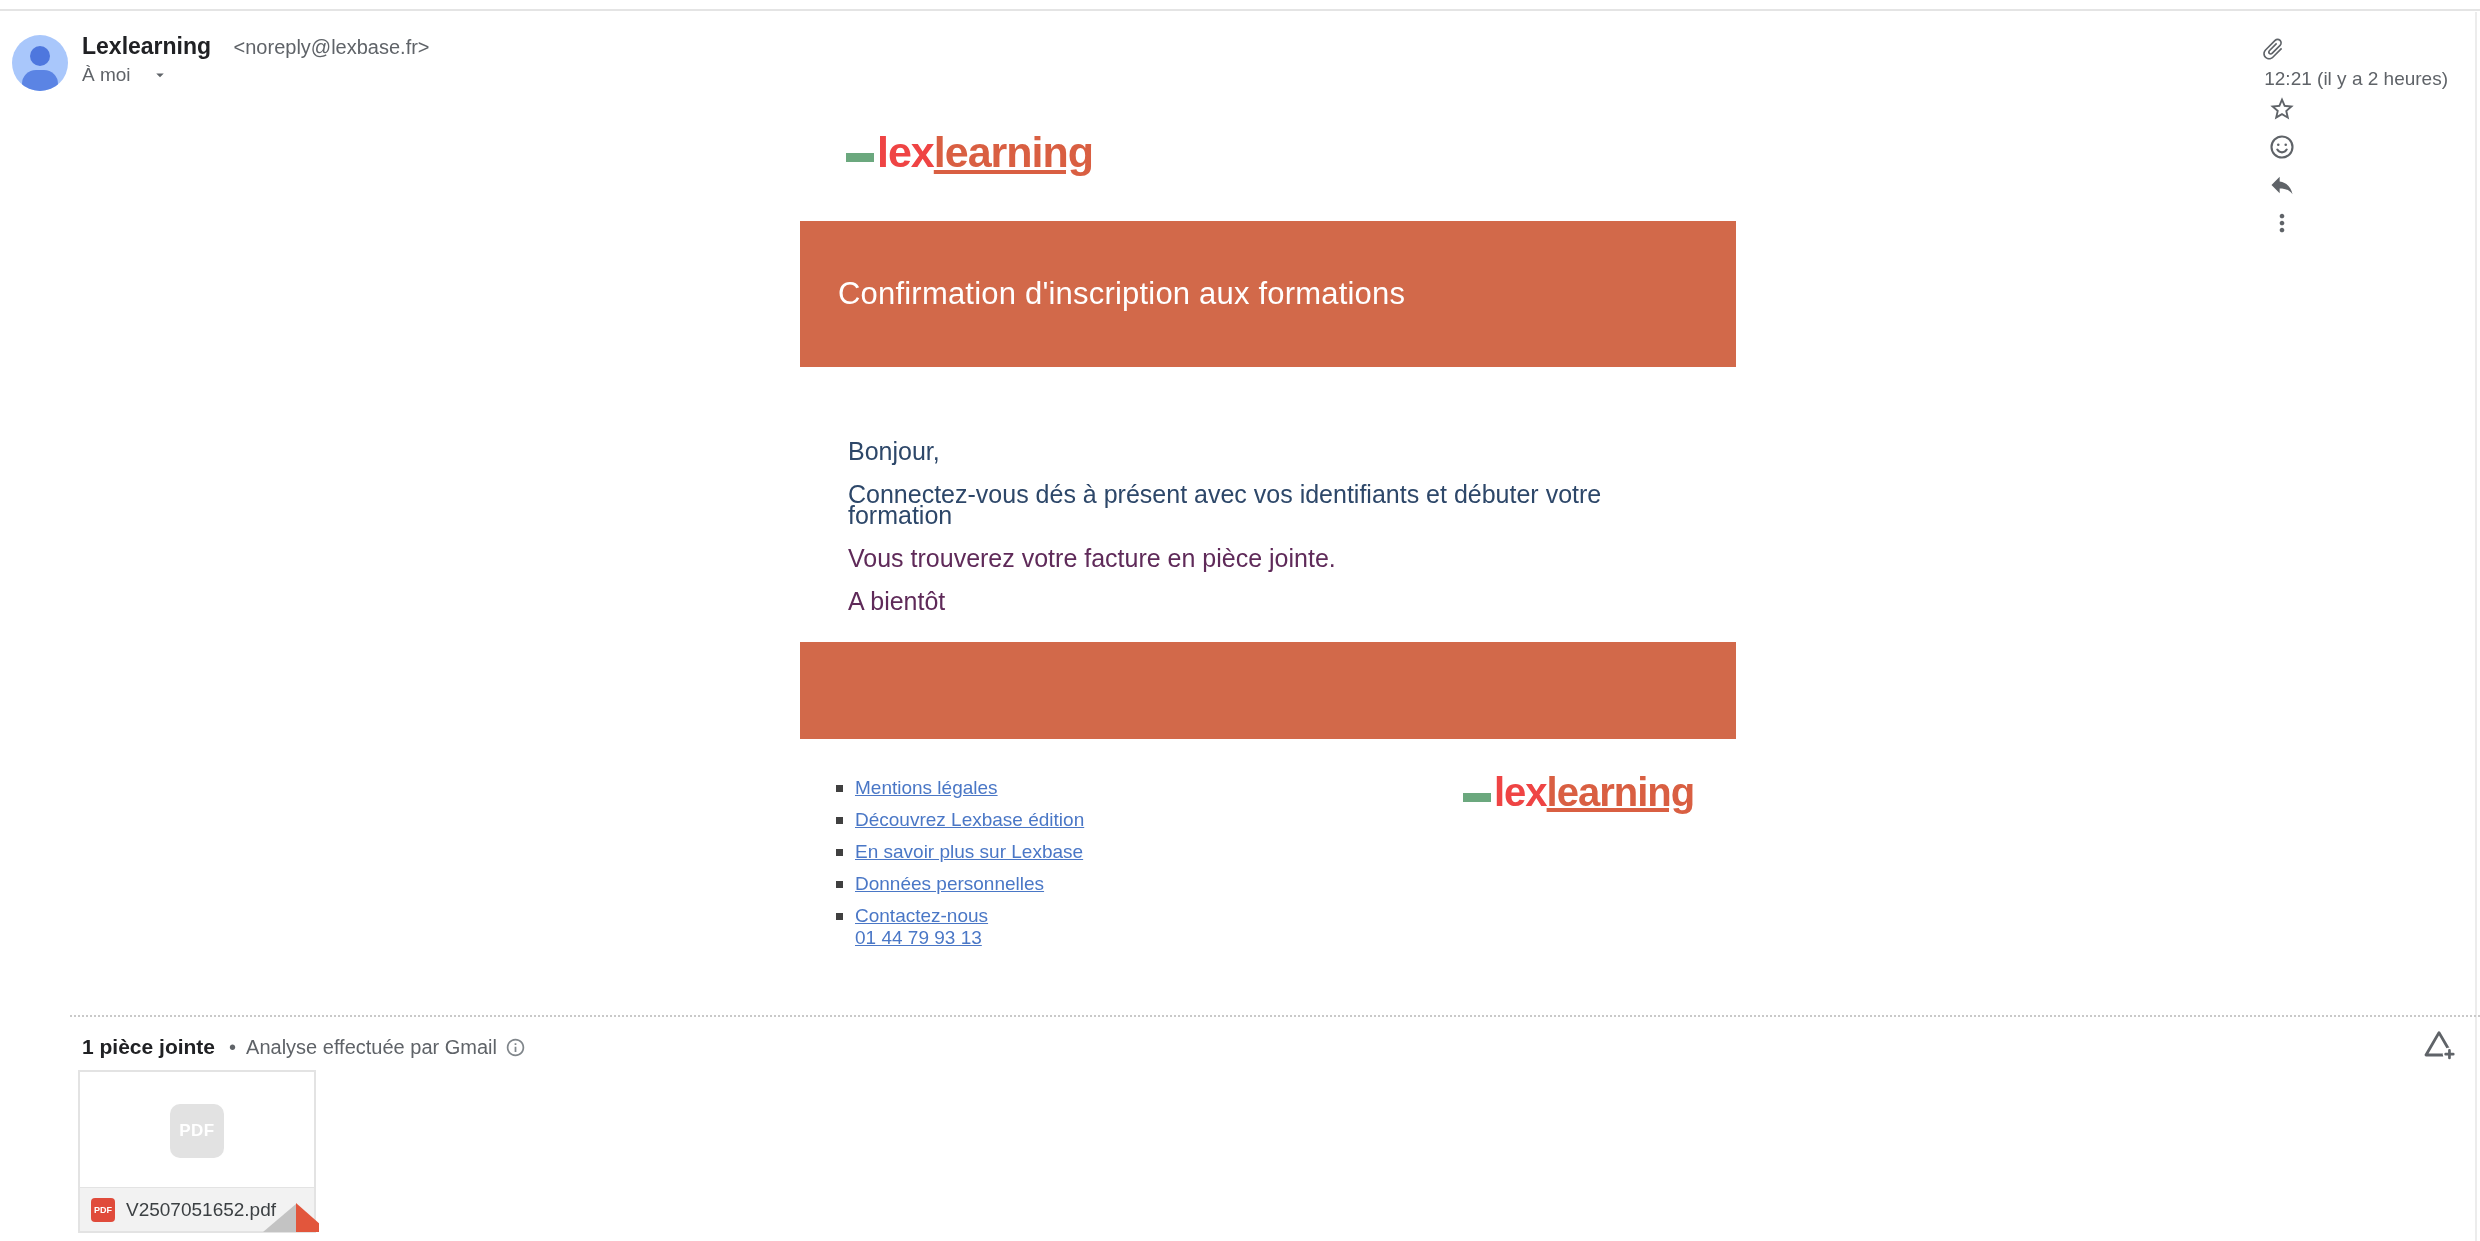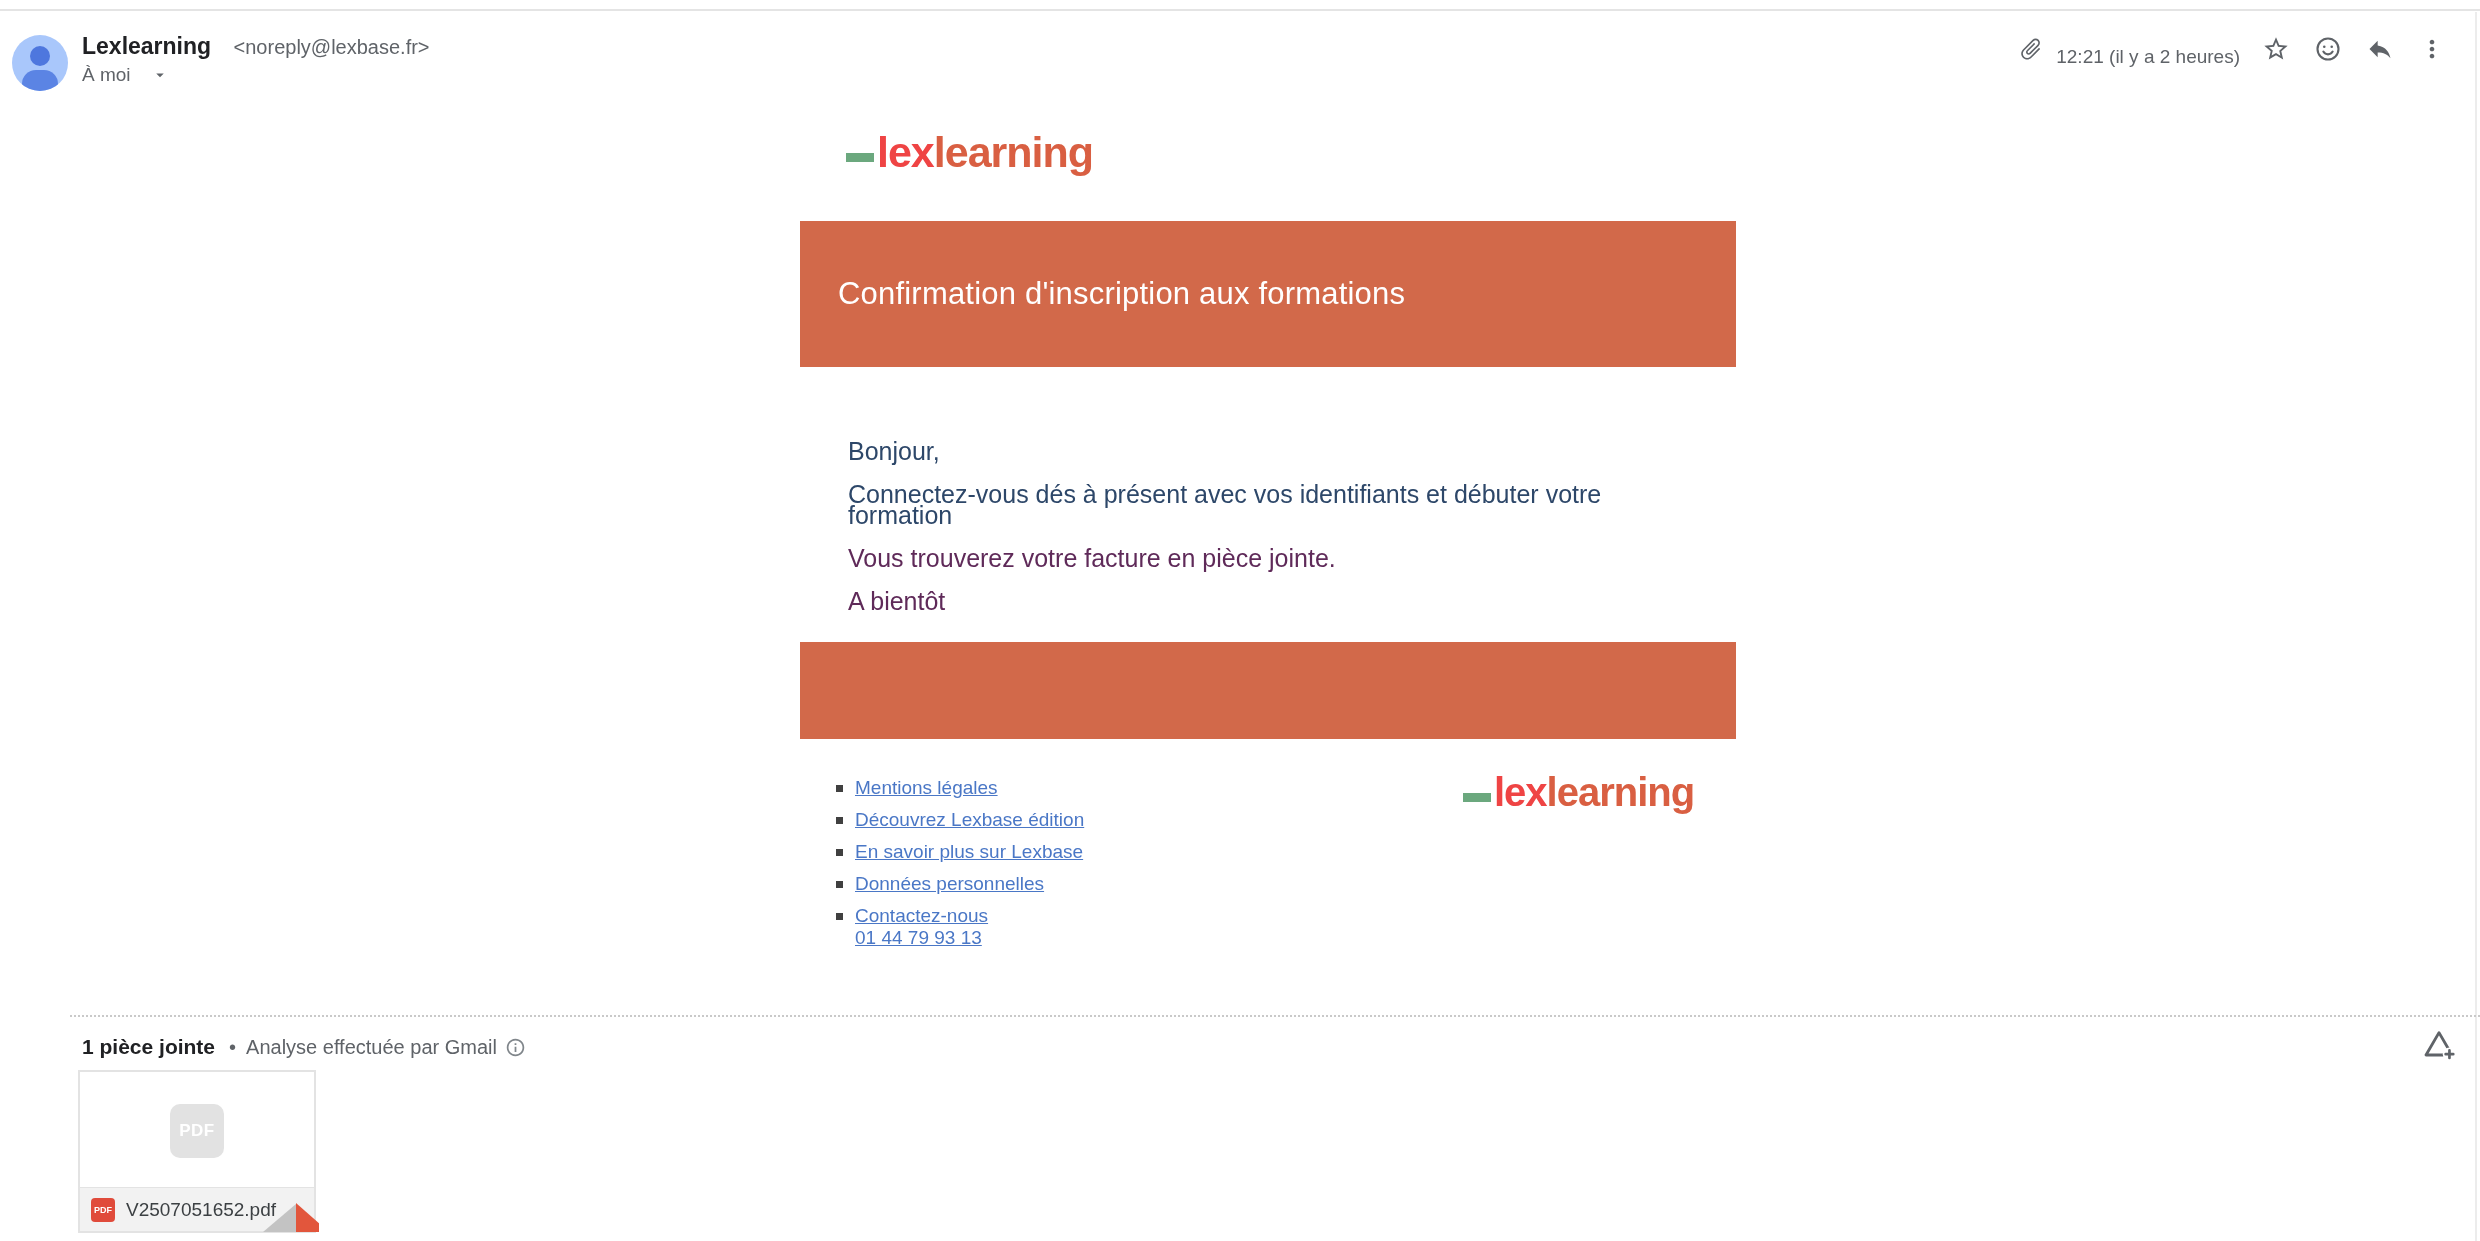--- a/index.html
+++ b/index.html
@@ -15,30 +15,30 @@
   .avatar { position:absolute; left:12px; top:35px; width:56px; height:56px; border-radius:50%;
             background:#a9c7fb; overflow:hidden; }
   .avatar .head { position:absolute; left:18px; top:11px; width:20px; height:20px; border-radius:50%; background:#4e77de; }
   .avatar .body { position:absolute; left:10px; top:35px; width:36px; height:26px; border-radius:14px 14px 0 0; background:#5b84e4; }
 
   .sender-line { position:absolute; left:82px; top:33px; white-space:nowrap; }
   .sender-name { font-weight:bold; font-size:23px; color:#202124; }
   .sender-email { font-size:20px; color:#5f6368; margin-left:18px; }
   .to-line { position:absolute; left:82px; top:64px; font-size:19px; color:#5f6368; display:flex; align-items:center; gap:20px; }
 
-  .header-right { position:absolute; top:30px; right:22px; display:flex; align-items:flex-end; }
+  .header-right { position:absolute; top:30px; right:22px; display:flex; align-items:flex-start;flex-direction:column; }
   .header-right .time { font-size:19px; color:#5f6368; margin:0 10px 0 8px; white-space:nowrap; }
   .hicon { width:52px; height:38px; display:flex; align-items:center; justify-content:center; cursor:pointer; }
   .hicon svg { display:block; }
 
   
   .logo { position:absolute; white-space:nowrap; font-weight:bold; letter-spacing:-1px; }
   .logo .dash { display:inline-block; width:28px; height:9px; background:#6ba87e; margin-right:3px; }
   .logo .lex { color:#ef4444; }
-  .logo .learning { color:#d95f42; }
+  .logo .learning { color:#d95f42;text-decoration:underline; }
   .logo-top { left:846px; top:128px; font-size:43px; }
   .logo-top .dash { margin-bottom:5px; }
   .logo-footer { left:1463px; top:770px; font-size:40px; }
   .logo-footer .dash { margin-bottom:4px; }
 
   .banner { position:absolute; left:800px; width:936px; background:#d2694a; }
   .banner-title { top:221px; height:146px; display:flex; align-items:center; }
   .banner-title .title { color:#ffffff; font-size:31px; padding-left:38px; letter-spacing:0.2px; }
   .banner-footer { top:642px; height:97px; }
 

